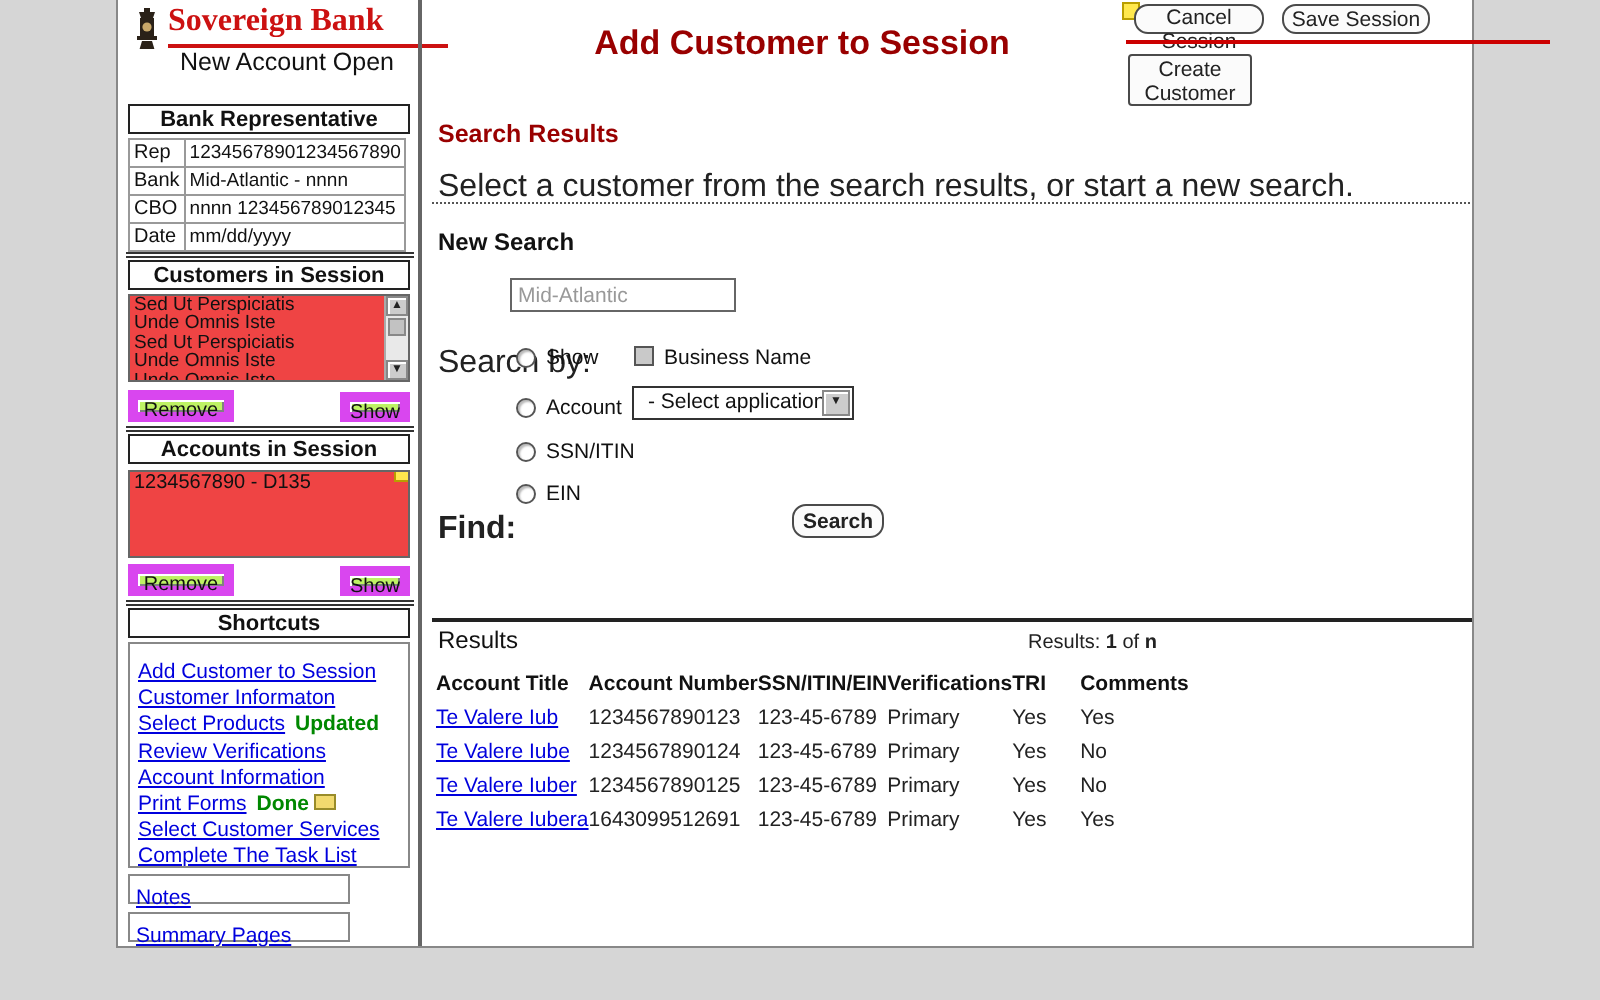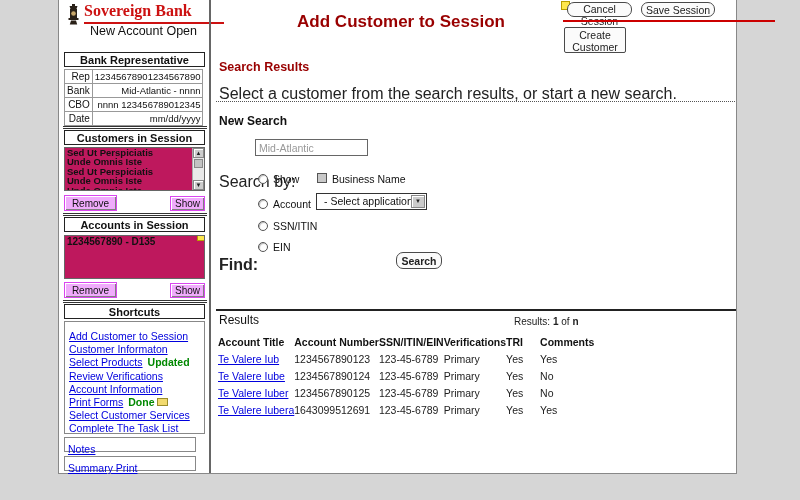--- a/index.html
+++ b/index.html
@@ -40,47 +40,47 @@
   .marker { position:absolute; background:#ffe84d; border:1px solid #b99e00; }
   .marker-top { left:502px; top:1px; width:9px; height:9px; }
 
   
   .sb-head {
     position:absolute; left:5px; width:141px; height:15px;
     border:1px solid #222; text-align:center; font-weight:bold; font-size:11px;
     line-height:14px; background:#fff; white-space:nowrap;
   }
   .sb-div { position:absolute; left:4px; width:144px; height:3px; border-top:1px solid #333; border-bottom:1px solid #333; }
-  .rep-table { position:absolute; left:5px; top:69px; width:117px; border-collapse:collapse;text-align:right; }
+  .rep-table { position:absolute; left:5px; top:69px; width:117px; border-collapse:collapse; }
   .rep-table td { border:1px solid #999; height:14px; font-size:9.5px; padding:0 2px; white-space:nowrap; overflow:hidden; }
   .rep-table td.rep-label { width:28px; font-size:10px; }
   .listbox {
     position:absolute; left:5px; width:141px; height:44px;
-    border:1px solid #666; background:#be185d; overflow:hidden;font-weight:bold;
+    border:1px solid #666; background:#ef4444; overflow:hidden;
   }
   .list-item { font-size:9.5px; line-height:9.4px; padding-left:2px; white-space:nowrap; cursor:default; }
   .scrollbar { position:absolute; right:0; top:0; bottom:0; width:12px; background:#e9e9e9; border-left:1px solid #aaa; }
   .sc-btn {
     position:absolute; left:0; width:11px; height:10px; background:#ccc;
     border:1px solid #888; box-shadow:inset 1px 1px 0 #fff;
     font-size:6px; line-height:8px; text-align:center; color:#222; cursor:pointer;
   }
   .sc-up { top:0; } .sc-dn { bottom:0; }
   .sc-thumb { position:absolute; left:1px; top:11px; width:9px; height:9px; background:#c2c2c2; border:1px solid #888; }
   .btn3d {
-    position:absolute; background:#f0abfc; border:1px solid #d946ef;
+    position:absolute; background:#bef264; border:5px solid #d946ef;
     box-shadow:inset 1px 1px 0 #fff, inset -1px -1px 0 #808080;
     font-size:10px; text-align:center; cursor:pointer; color:#111;
   }
   .shortcut-box { position:absolute; left:5px; top:321px; width:141px; height:113px; border:1px solid #888; padding:6px 0 0 4px; overflow:hidden; }
   .sc-row { height:13.2px; line-height:13px; white-space:nowrap; }
   a.blue-link { color:var(--link-blue); text-decoration:underline; font-size:10.5px; cursor:pointer; }
   .sc-status { color:var(--status-green); font-weight:bold; font-size:10.5px; margin-left:5px; }
   .note-icon { display:inline-block; width:11px; height:8px; background:#f2da6e; border:1px solid #998c2a; margin-left:2px; vertical-align:middle; }
-  .link-box { position:absolute; left:5px; width:132px; height:15px; border:1px solid #888; padding:1px 0 0 3px; white-space:nowrap; }
+  .link-box { position:absolute; left:5px; width:111px; height:15px; border:1px solid #888; padding:1px 0 0 3px; white-space:nowrap; }
   .v-sep { position:absolute; left:150px; top:0; height:473px; border-left:2px solid #666; }
 
   
   .sec-title { position:absolute; font-weight:bold; font-size:12.5px; color:var(--heading-maroon); white-space:nowrap; }
   .body-text { position:absolute; font-size:16px; color:#222; white-space:nowrap; }
   .dotted { position:absolute; left:157px; top:101px; width:519px; border-top:1.5px dotted #555; }
   .ns-title { position:absolute; left:160px; top:114px; font-weight:bold; font-size:12px; color:#111; }
   .search-input {
     position:absolute; left:196px; top:139px; width:113px; height:17px;
     border:1px solid #666; font-size:10.5px; color:#999; padding:0 3px;
@@ -223,21 +223,21 @@
       <div class="sc-row">
         <a href="#" class="blue-link">Complete The Task List</a><span class="sc-status" style="visibility: hidden;"></span>
       </div>
 
   </div>
 
   <div class="link-box" style="top:437px">
     <a href="#" class="blue-link">Notes</a>
   </div>
   <div class="link-box" style="top:456px">
-    <a href="#" class="blue-link">Summary Print</a>
+    <a href="#" class="blue-link">Summary Pages</a>
   </div>
 
   <div class="v-sep"></div>
 
   <div class="sec-title" style="left:160px;top:60px">Search Results</div>
   <div class="body-text" style="left:160px;top:85px">Select a customer from the search results, or start a new search.</div>
   <div class="dotted"></div>
 
   <div class="ns-title">New Search</div>
   <input class="search-input" type="text" value="Mid-Atlantic" style="">

